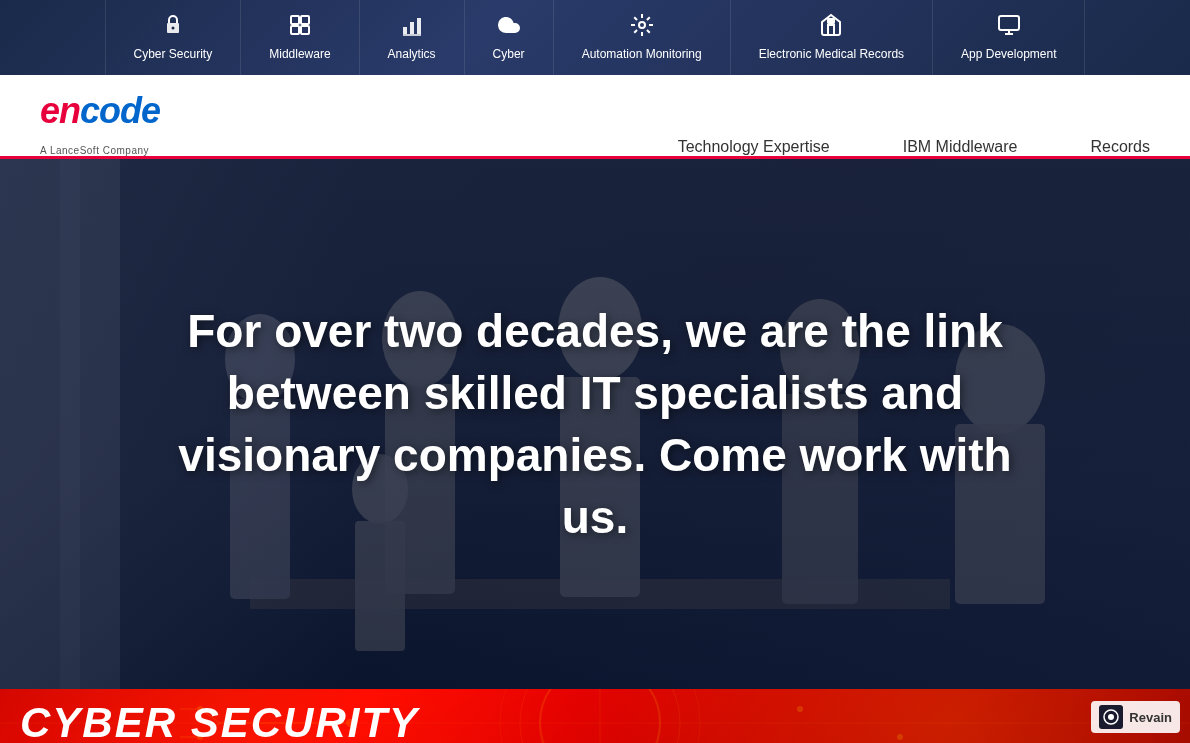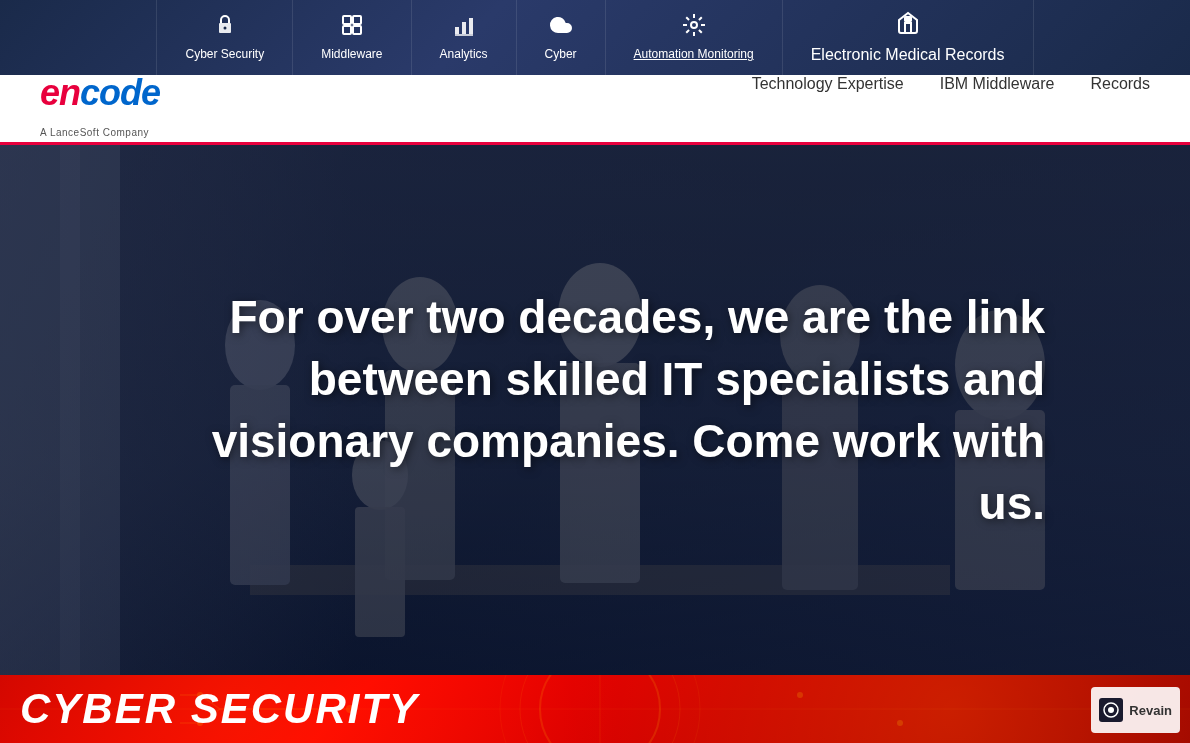--- a/index.html
+++ b/index.html
@@ -28,22 +28,22 @@
       text-align: center;
       border-right: 1px solid rgba(255,255,255,0.1);
     }
     .top-nav-item:first-child { border-left: 1px solid rgba(255,255,255,0.1); }
     .nav-icon { font-size: 22px; line-height: 1; }
 
     
     .middle-nav {
       background: #ffffff;
       display: flex;
-      align-items: flex-start;
-      height: 70px;
+      align-items: flex-end;
+      height: 84px;
       padding: 0 40px;
       border-bottom: 3px solid #e8003d;
       position: relative;
     }
     .logo-area {
       display: flex;
       flex-direction: column;
       margin-right: auto;
     }
     .logo-text {
@@ -57,21 +57,21 @@
     .logo-text span.en { color: #e8003d; }
     .logo-text span.code { color: #0066cc; }
     .logo-subtitle {
       font-size: 10px;
       color: #555;
       margin-top: 16px;
       letter-spacing: 0.5px;
     }
     .middle-nav-links {
       display: flex;
-      gap: 36px;
+      gap: 73px;
       align-items: center;
     }
     .middle-nav-link {
       font-size: 16px;
       color: #333;
       cursor: pointer;
       text-decoration: none;
       font-weight: 400;
       white-space: nowrap;
     }
@@ -109,21 +109,21 @@
     }
 
     .hero-content {
       position: absolute;
       inset: 0;
       z-index: 2;
       display: flex;
       flex-direction: column;
       align-items: center;
       justify-content: center;
-      text-align: right;
+      text-align: center;
       padding: 52px;
     }
     .hero-text {
       color: #ffffff;
       font-size: 46px;
       font-weight: 700;
       line-height: 1.35;
       text-shadow: 2px 2px 8px rgba(0,0,0,0.5);
       max-width: 900px;
     }
@@ -156,21 +156,21 @@
       text-transform: uppercase;
     }
 
     
     .revain-badge {
       position: fixed;
       bottom: 10px;
       right: 10px;
       background: rgba(255,255,255,0.9);
       border-radius: 4px;
-      padding: 11px 8px;
+      padding: 4px 8px;
       display: flex;
       align-items: center;
       gap: 6px;
       font-size: 13px;
       font-weight: 600;
       color: #333;
       z-index: 100;
     }
     .revain-icon {
       width: 24px;
@@ -231,29 +231,37 @@
       <span class="nav-icon"><svg width="24" height="24" viewBox="0 0 24 24" fill="white">
           <path d="M18 10h-1.26A8 8 0 1 0 9 20h9a5 5 0 0 0 0-10z"></path>
         </svg></span>
       <span style="font-size: 12px; line-height: 1.2;">Cyber</span>
     </div>
     <div class="top-nav-item">
       <span class="nav-icon"><svg width="24" height="24" viewBox="0 0 24 24" fill="none" stroke="white" stroke-width="2">
           <circle cx="12" cy="12" r="3"></circle>
           <path d="M12 1v4M12 19v4M4.22 4.22l2.83 2.83M16.95 16.95l2.83 2.83M1 12h4M19 12h4M4.22 19.78l2.83-2.83M16.95 7.05l2.83-2.83"></path>
         </svg></span>
-      <span style="font-size: 12px; line-height: 1.2; text-decoration: underline;">Automation Monitoring</span>
+      <span style="font-size: 12px; line-height: 1.2;">Automation Monitoring</span>
     </div>
     <div class="top-nav-item">
       <span class="nav-icon"><svg width="24" height="24" viewBox="0 0 24 24" fill="none" stroke="white" stroke-width="2">
           <path d="M3 9l9-7 9 7v11a2 2 0 0 1-2 2H5a2 2 0 0 1-2-2z"></path>
           <path d="M9 22V12h6v10"></path>
           <rect x="9" y="6" width="6" height="4" rx="0.5" fill="white"></rect>
         </svg></span>
-      <span style="font-size: 16px; line-height: 1.2;">Electronic Medical Records</span>
+      <span style="font-size: 12px; line-height: 1.2;">Electronic Medical Records</span>
+    </div>
+    <div class="top-nav-item">
+      <span class="nav-icon"><svg width="24" height="24" viewBox="0 0 24 24" fill="none" stroke="white" stroke-width="2">
+          <rect x="2" y="3" width="20" height="14" rx="2"></rect>
+          <line x1="8" y1="21" x2="16" y2="21"></line>
+          <line x1="12" y1="17" x2="12" y2="21"></line>
+        </svg></span>
+      <span style="font-size: 12px; line-height: 1.2;">App Development</span>
     </div>
   </nav>
 
 <header class="middle-nav">
   <div class="logo-area">
     <div class="logo-text">
       <span class="en">en</span><span class="code">code</span>
     </div>
     <div class="logo-subtitle">A LanceSoft Company</div>
   </div>

